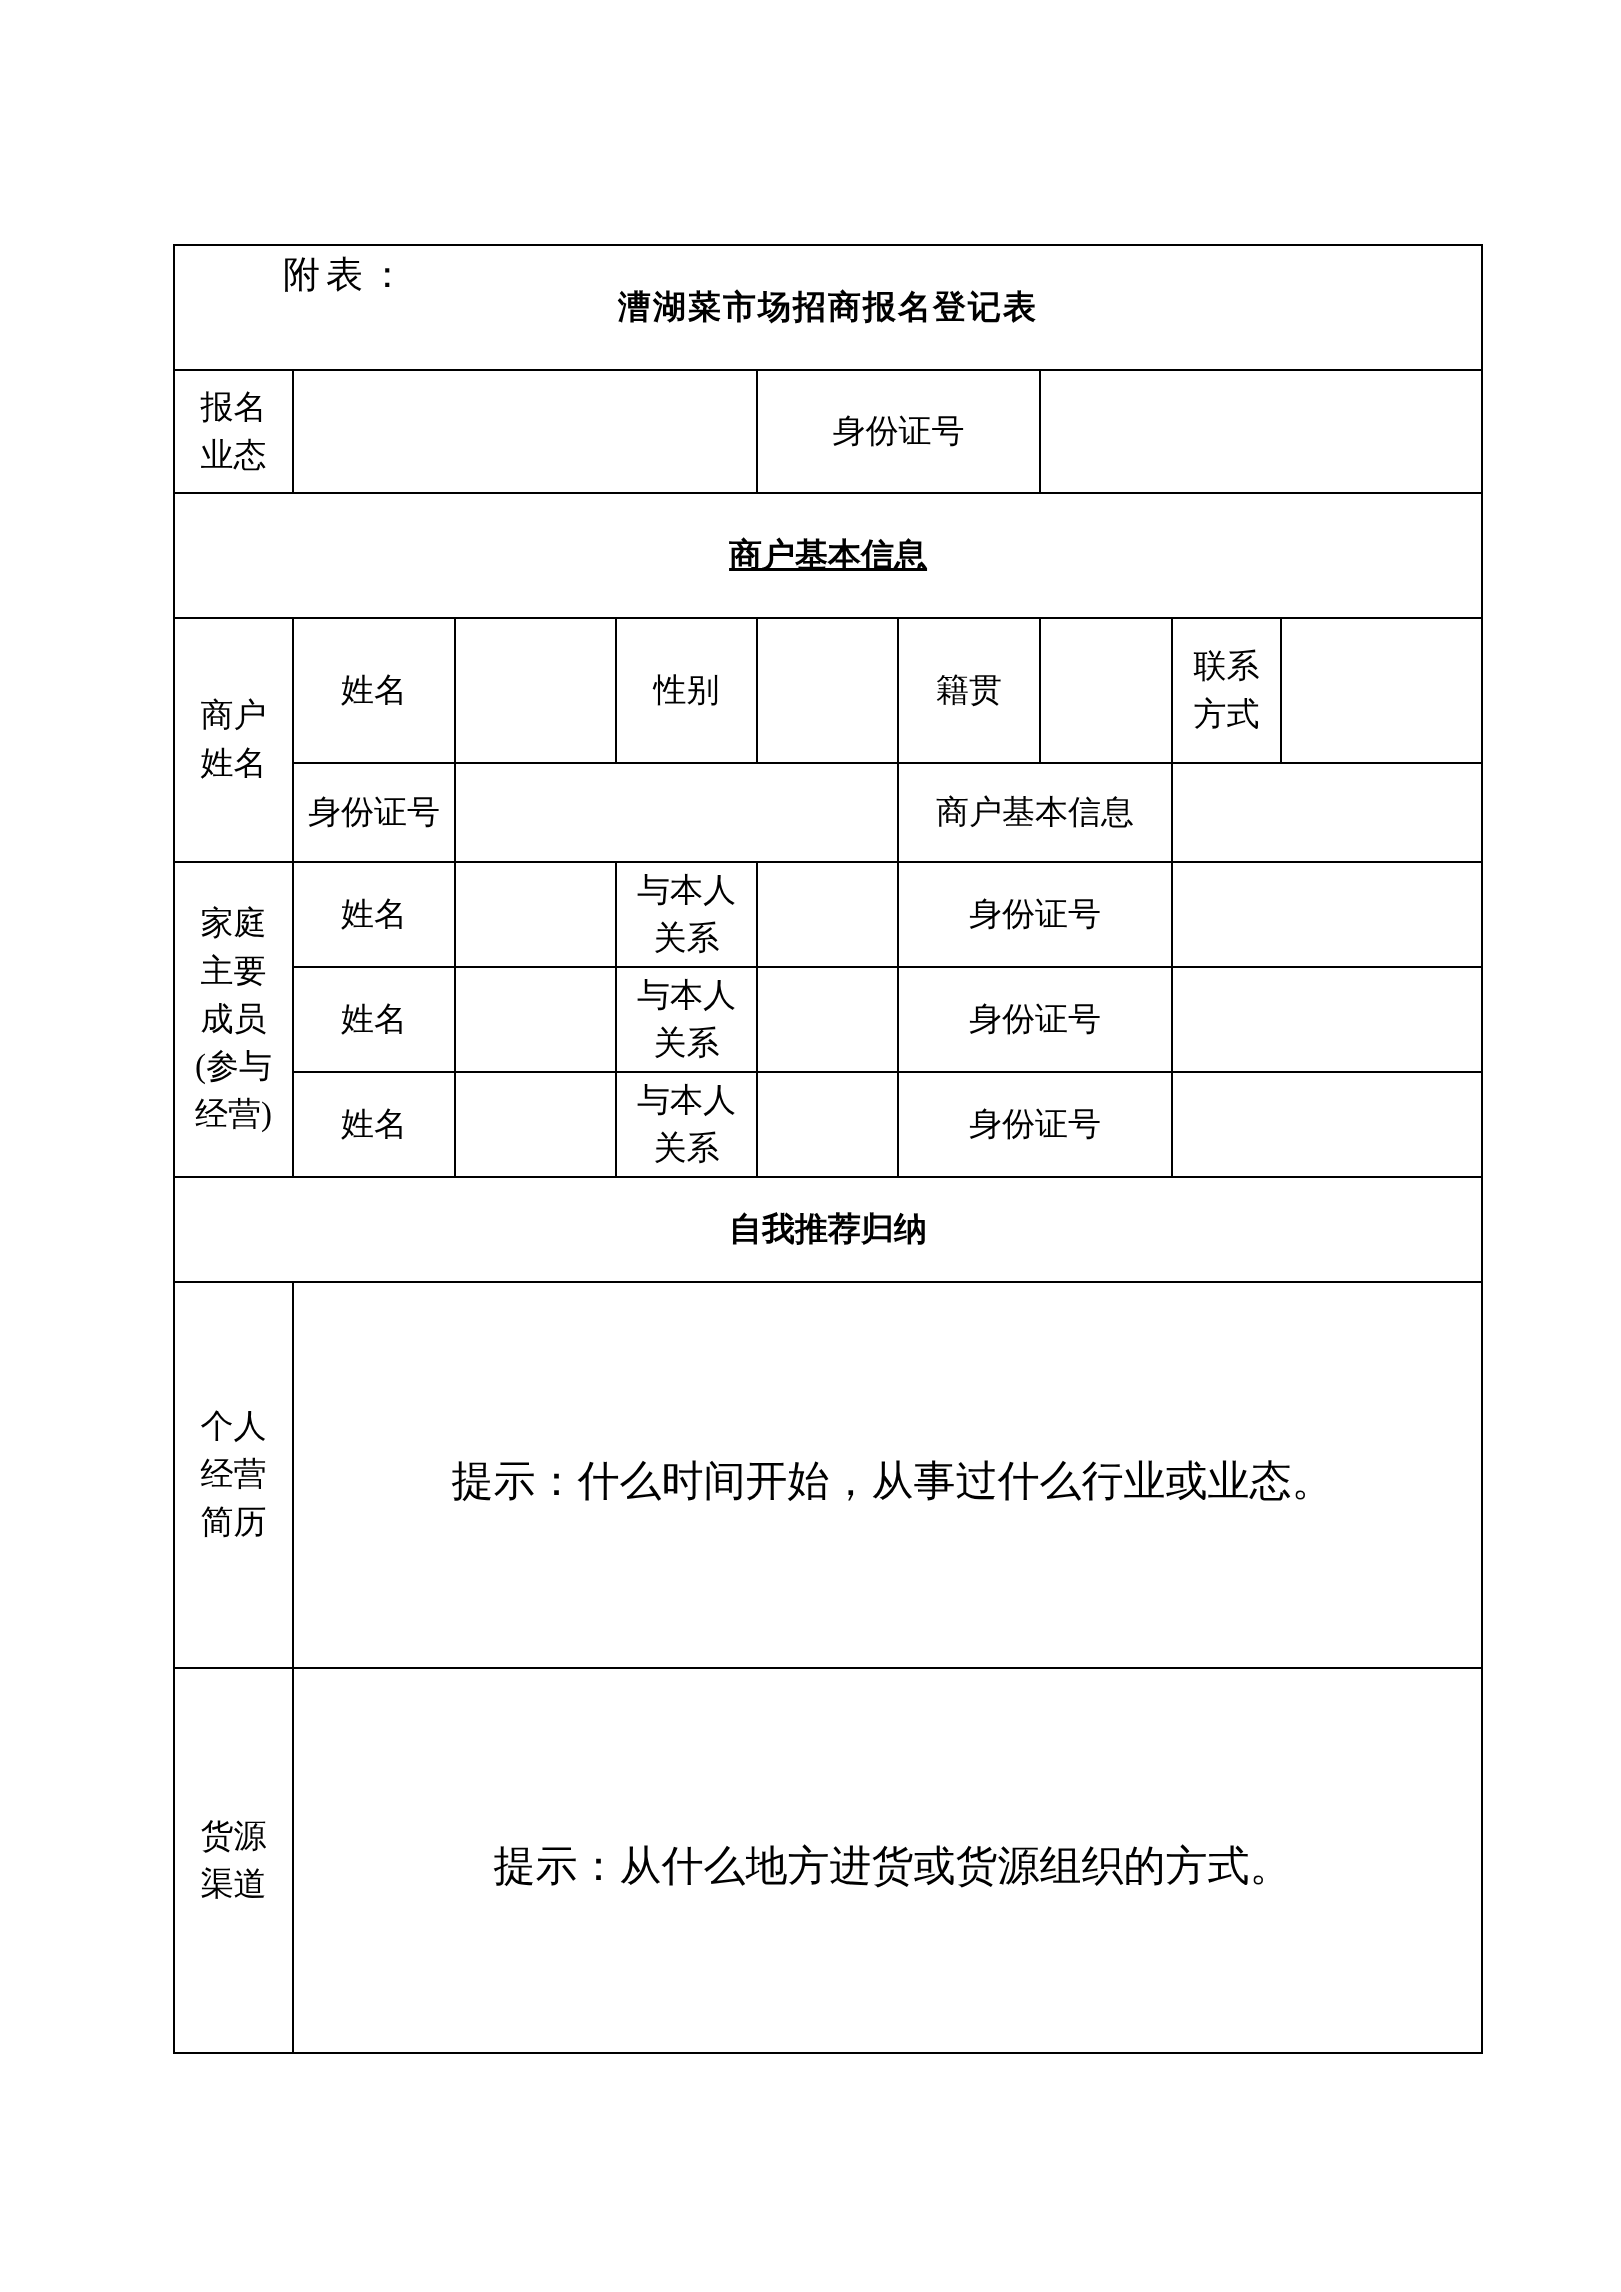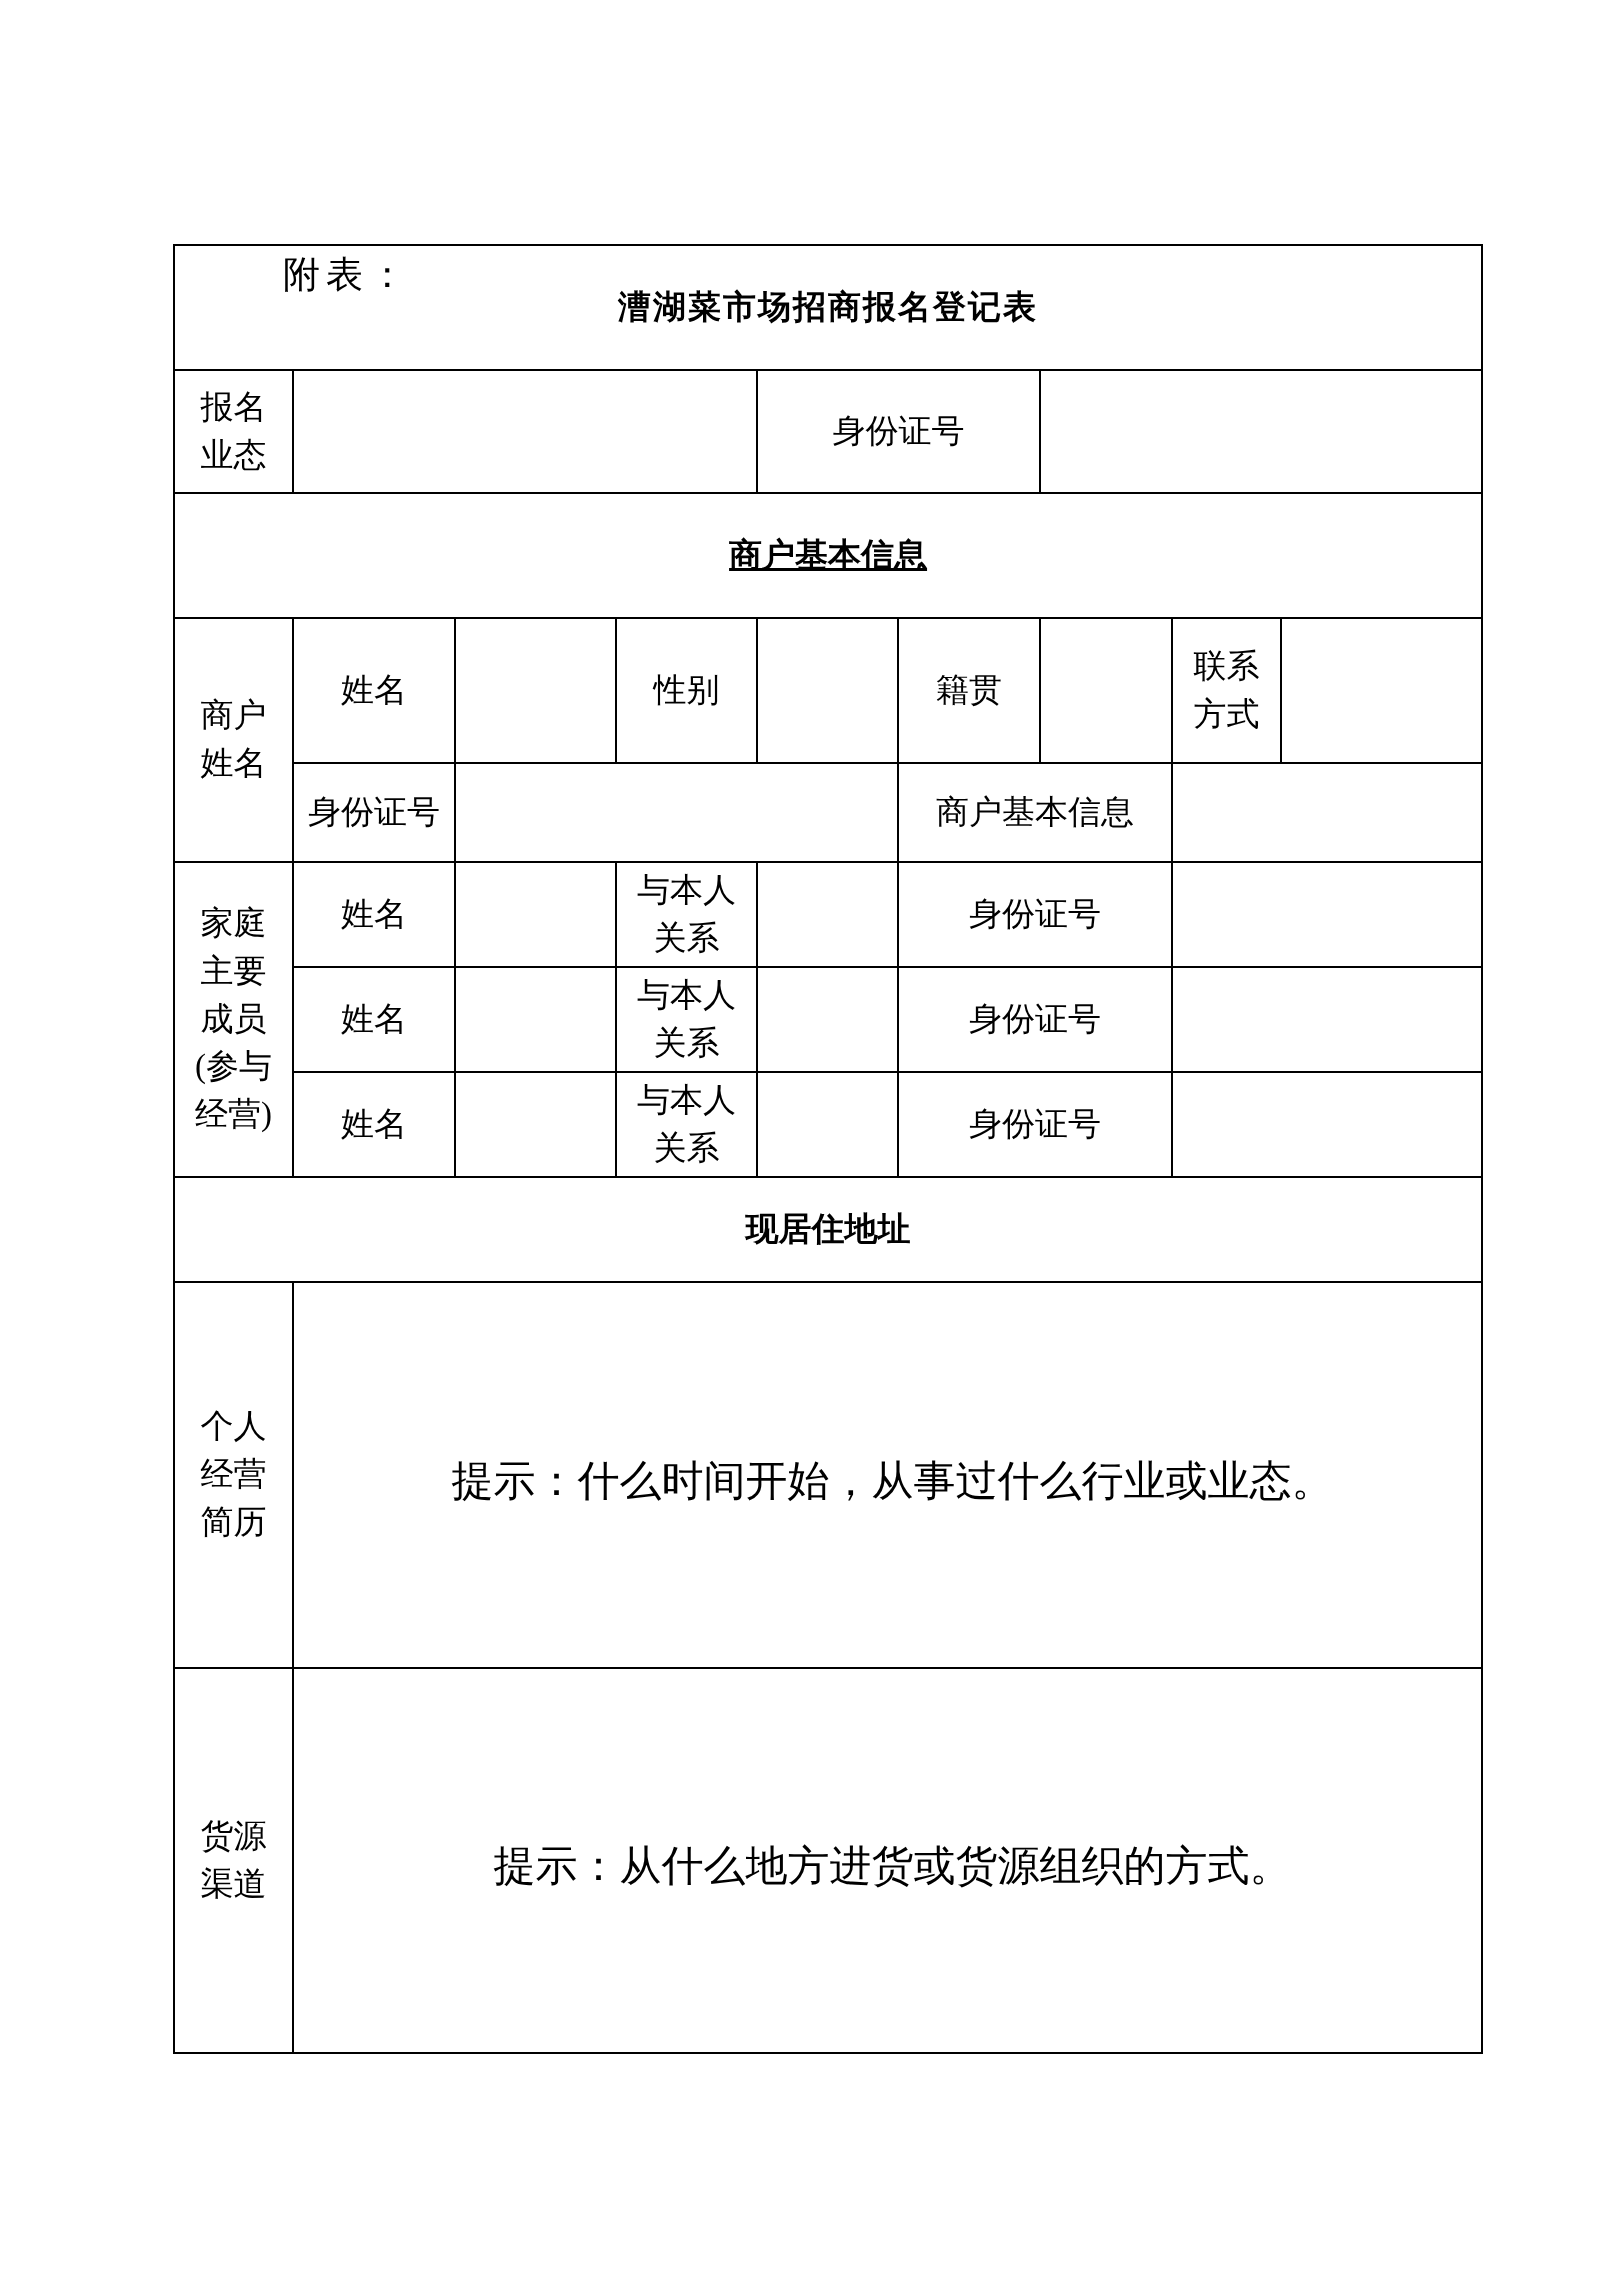--- a/index.html
+++ b/index.html
@@ -150,21 +150,21 @@
       <td>姓名</td>
       <td></td>
       <td class="pre">与本人
 关系</td>
       <td></td>
       <td colspan="2">身份证号</td>
       <td colspan="2"></td>
     </tr>
 
     <tr class="r-sec2">
-      <td colspan="9" class="section-cell">现居住地址</td>
+      <td colspan="9" class="section-cell">自我推荐归纳</td>
     </tr>
 
     <tr class="r-resume">
       <td class="pre">个人
 经营
 简历</td>
       <td colspan="8" class="hint-cell">
         <div class="hint-text">提示：什么时间开始，从事过什么行业或业态。</div>
       </td>
     </tr>

